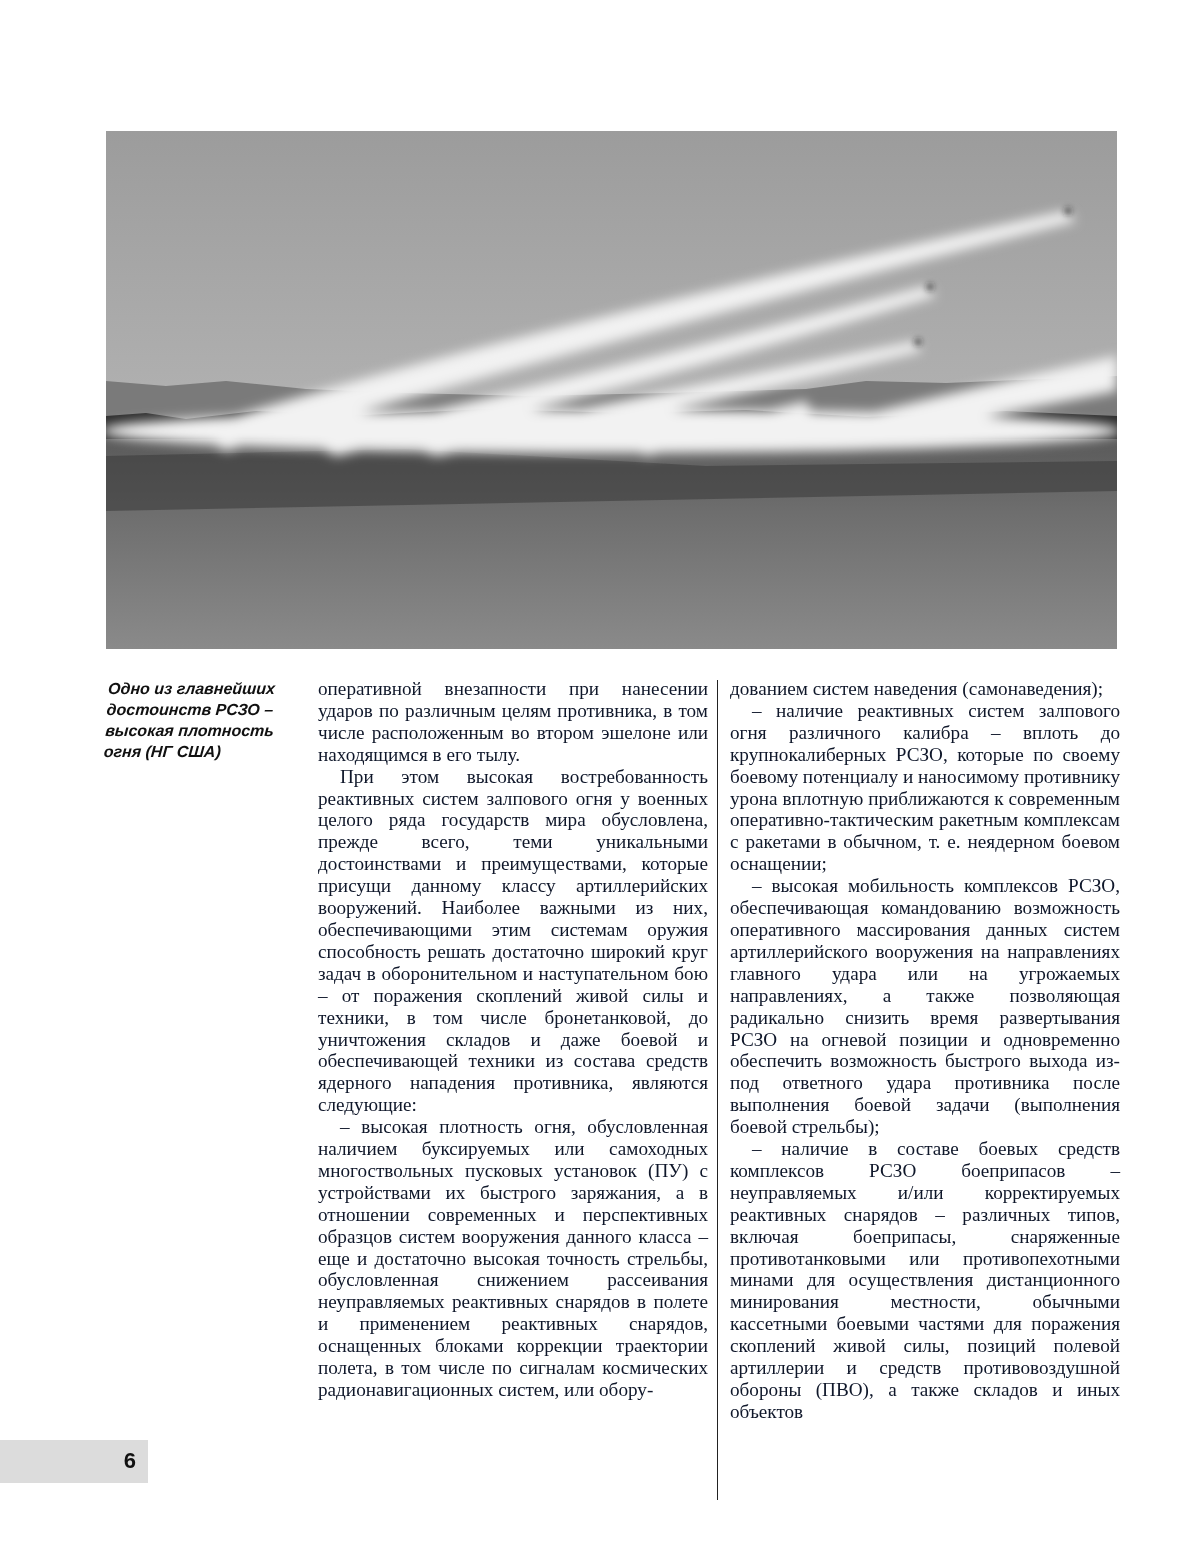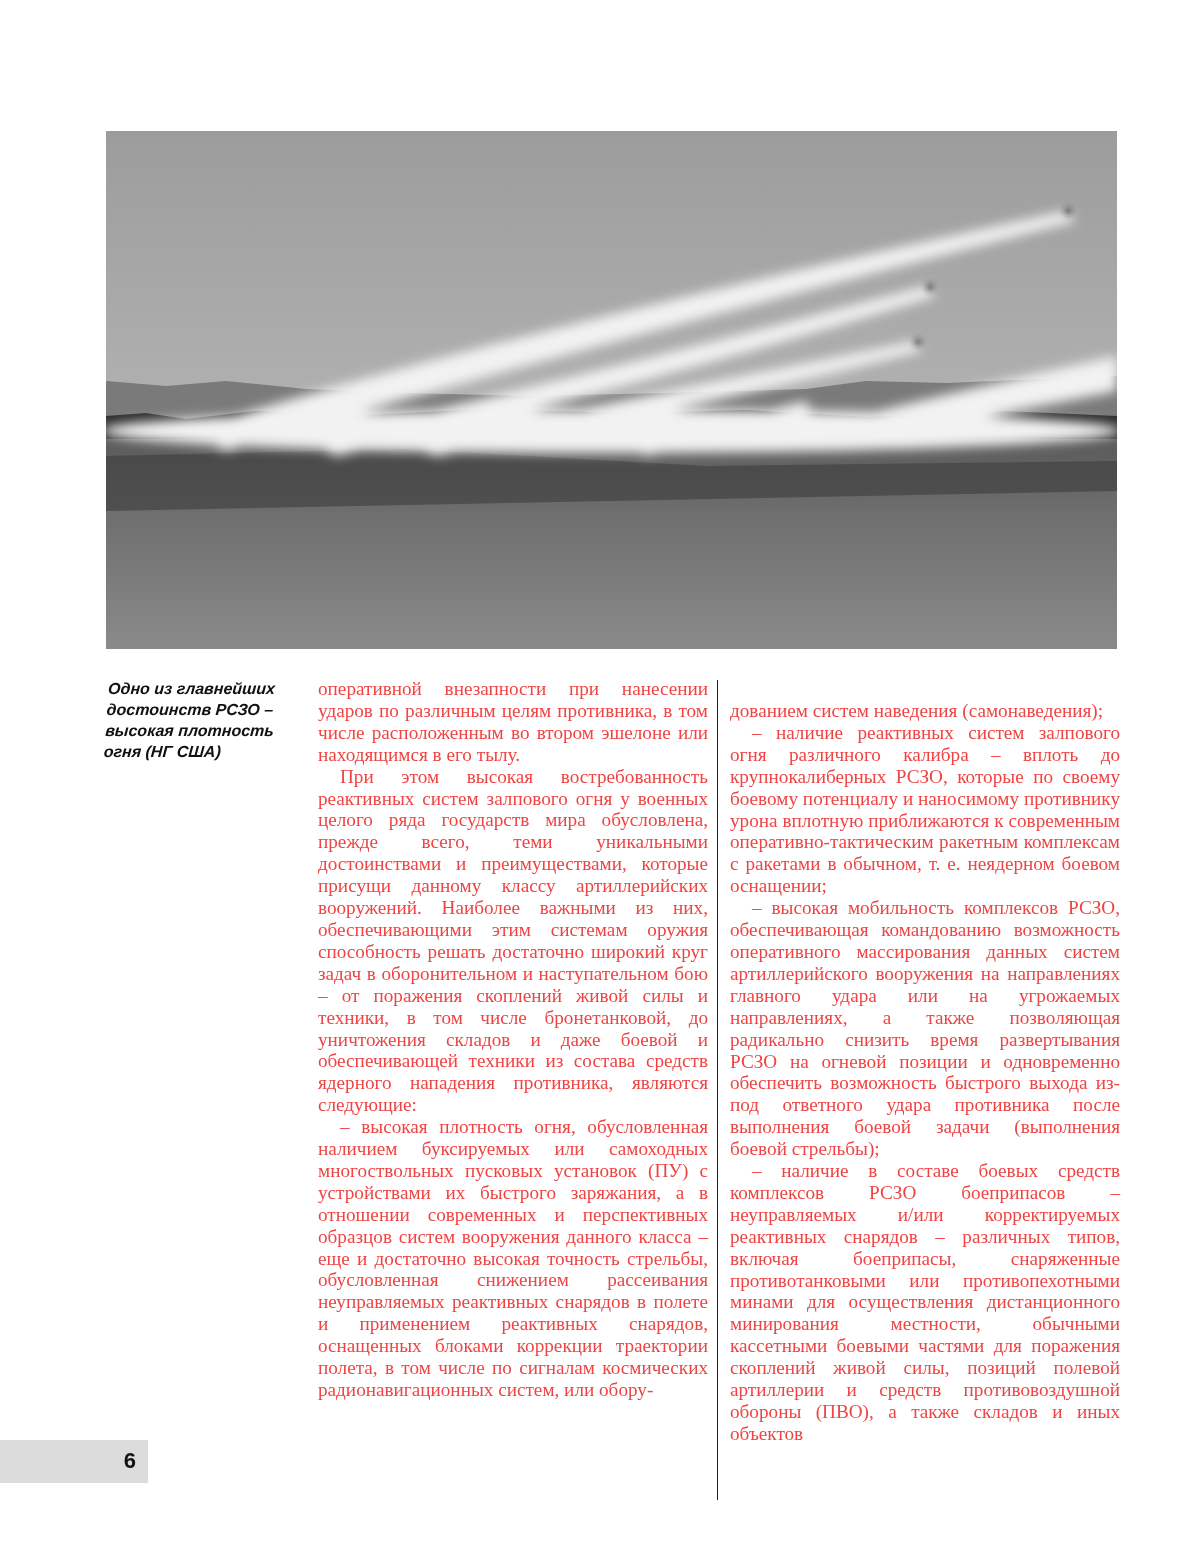--- a/index.html
+++ b/index.html
@@ -6,25 +6,25 @@
   body { width: 1193px; height: 1565px; position: relative; overflow: hidden; }
   .photo { position: absolute; left: 106px; top: 131px; width: 1011px; height: 518px; overflow: hidden; }
   .photo svg { display: block; width: 100%; height: 100%; }
   .caption {
     position: absolute; left: 106px; top: 678px; width: 190px;
     font-family: "Liberation Sans", sans-serif; font-weight: bold; font-style: italic;
     font-size: 16px; line-height: 21px; color: #111; transform: skewX(-4deg);
   }
   .col {
     position: absolute; top: 678px; width: 390px;
-    font-family: "Liberation Serif", serif; font-size: 19.2px; line-height: 21.9px; color: #ef4444;
+    font-family: "Liberation Serif", serif; font-size: 19.2px; line-height: 21.9px; color: #0f172a;
     text-align: justify;
   }
   .col1 { left: 318px; }
-  .col2 { left: 730px; margin-top: 22px; }
+  .col2 { left: 730px; }
   .col p { margin: 0; text-indent: 0; }
   .col p.ind { text-indent: 22px; }
   .divider { position: absolute; left: 717px; top: 680px; width: 1px; height: 820px; background: #222; }
   .page-tab { position: absolute; left: 0; top: 1440px; width: 148px; height: 43px; background: #dcdcdc; }
   .page-num {
     position: absolute; right: 12px; top: 8px;
     font-family: "Liberation Sans", sans-serif; font-weight: bold; font-size: 22px; color: #111;
   }
 </style>
 </head>

